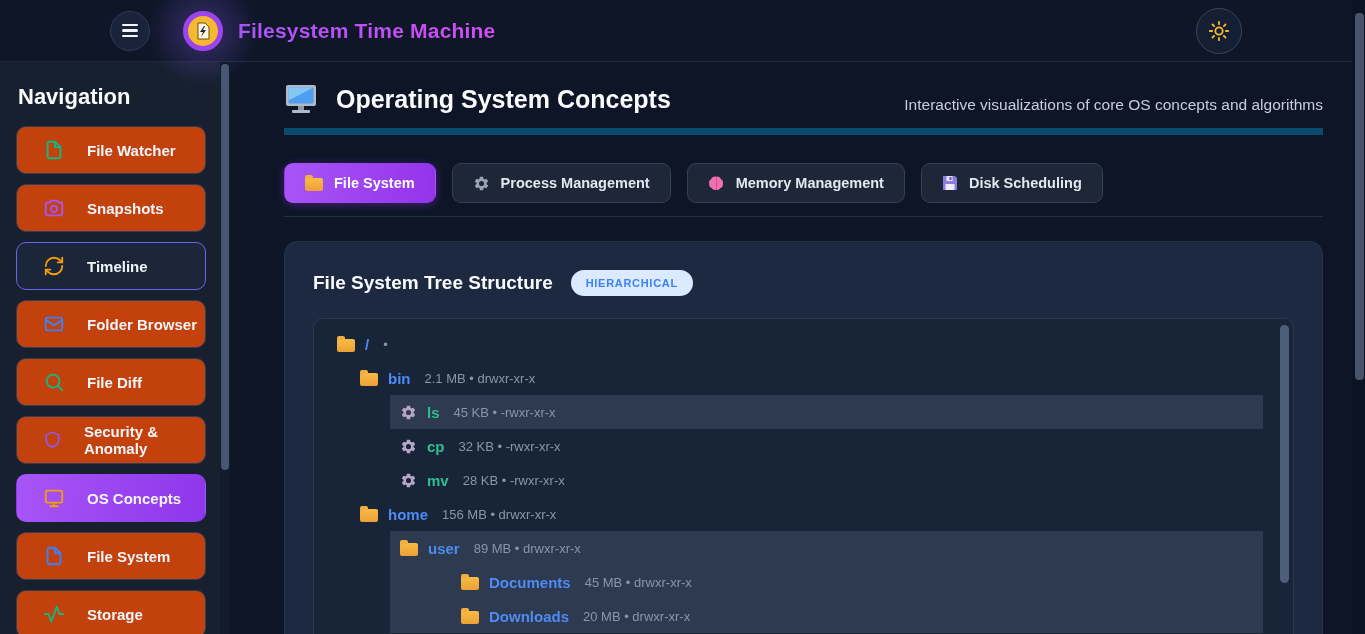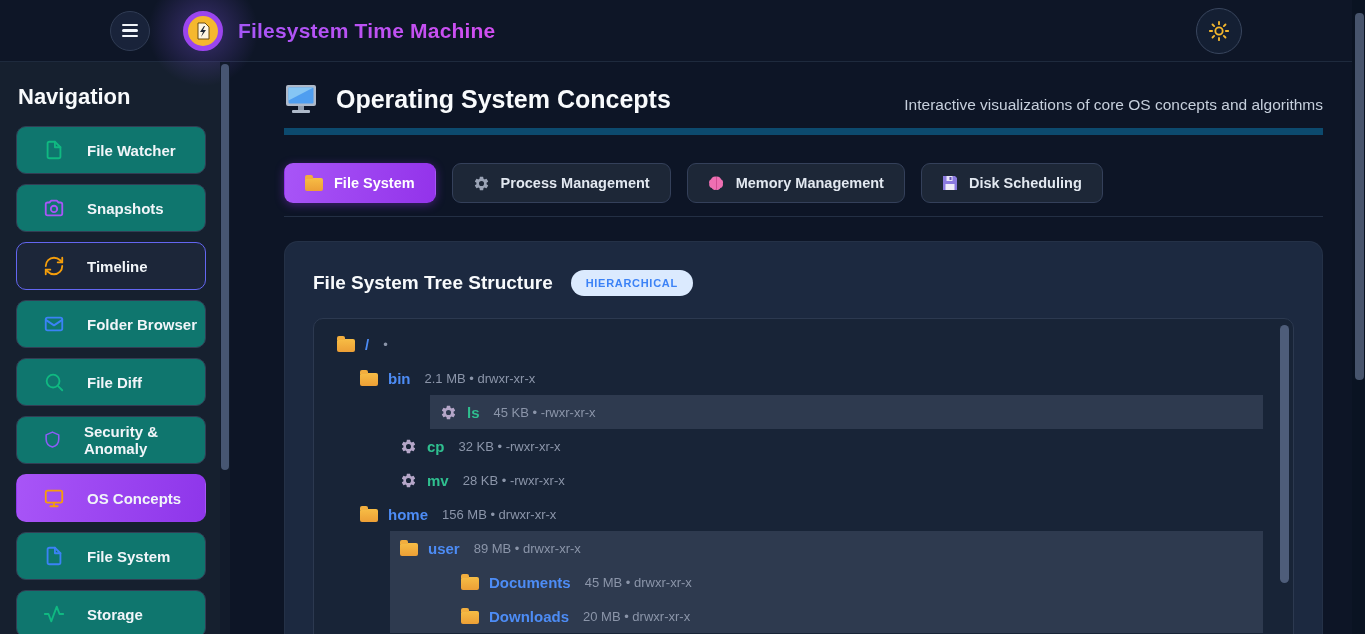--- a/index.html
+++ b/index.html
@@ -54,21 +54,21 @@
 
   
   .app-body { display:flex; height:572px; }
 
   .sidebar {
     width:220px; background:#16202f; padding:16px 14px 0 16px; flex:none;
   }
   .nav-heading { font-size:22px; font-weight:700; color:#f8fafc; margin:6px 0 16px 2px; }
   .nav-item {
     height:48px; margin-bottom:10px; border-radius:10px;
-    background:#0f766e; border:1px solid #323e54;
+    background:#c2410c; border:1px solid #323e54;
     display:flex; align-items:center; padding-left:26px; gap:22px;
     cursor:pointer;
   }
   .nav-item .label { font-size:15px; font-weight:600; color:#f1f5f9; }
   .nav-item.outlined { border-color:#6366f1; background:#1c2639; }
   .nav-item.active {
     background:linear-gradient(100deg,#a855f7,#8e36ea);
     border-color:transparent;
   }
 
@@ -123,21 +123,21 @@
     background:#182437; position:relative; height:430px;
     padding:8px 30px 8px 0; overflow:hidden;
   }
   .tree-thumb {
     position:absolute; right:4px; top:6px; width:9px; height:258px;
     background:#4e5d7a; border-radius:5px;
   }
   .row { height:34px; display:flex; align-items:center; gap:10px; cursor:pointer; }
   .lv0 { padding-left:23px; } .lv1 { padding-left:46px; }
   .lv2 { padding-left:86px; }
-  .row.hl { margin-left:116px; padding-left:10px; background:#2e3a4f; }
+  .row.hl { margin-left:76px; padding-left:10px; background:#2e3a4f; }
   .hl-block { margin-left:76px; background:#2e3a4f;text-align:center; }
   .hl-block .row-inner1 { padding-left:10px; }
   .hl-block .row-inner2 { padding-left:71px; }
   .name-dir { font-size:15px; font-weight:700; color:#4d8cf5; }
   .name-exec { font-size:15px; font-weight:700; color:#2fbf8f; }
   .meta { font-size:13px; color:#8b95a9; margin-left:4px; }
 
   
   .folder {
     width:18px; height:13px; border-radius:2px; position:relative; flex:none;

